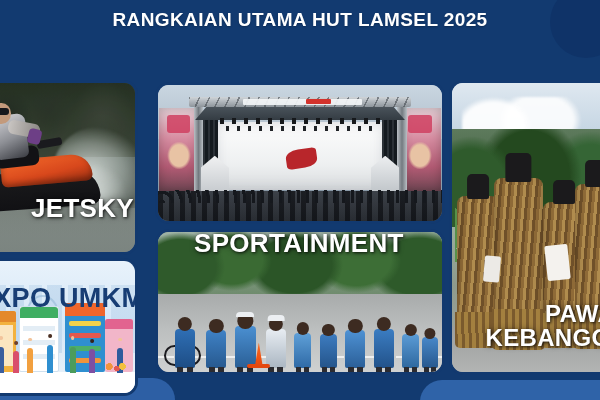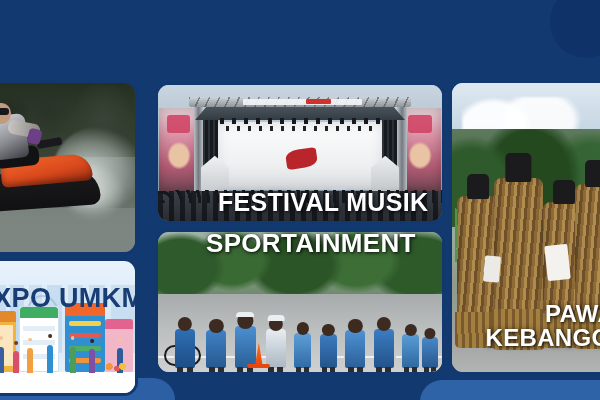--- a/index.html
+++ b/index.html
@@ -60,21 +60,21 @@
   
   .card-jetsky      { left:-14px; top:2px;  width:152px; height:175px; }
   .card-expo        { left:-20px; top:180px; width:158px; height:138px; }
   .card-festival    { left:155px; top:4px;  width:290px; height:142px; }
   .card-sport       { left:155px; top:151px; width:290px; height:146px; }
   .card-pawai       { left:449px; top:2px;  width:168px; height:295px; }
 
   .label-jetsky   { left:42px; bottom:28px; font-size:26px; }
   .label-expo     { left:-8px;  top:22px;   font-size:27px; color:#173d74; text-shadow:none; }
   .label-festival { left:60px; bottom:4px;  font-size:25px; }
-  .label-sport    { left:48px; top:-4px;    font-size:26px; }
+  .label-sport    { left:36px; top:-4px;    font-size:26px; }
   .label-pawai    { right:-8px; bottom:44px; font-size:24px; text-align:right; }
   .label-pawai2   { right:-14px; bottom:20px; font-size:24px; }
 
   
 
   
   .ph-jetsky {
     background:
       radial-gradient(ellipse 70% 50% at 78% 26%, #6d7b72 0%, rgba(60,70,62,0) 62%),
       linear-gradient(180deg,#2f3a33 0%,#3c4740 28%,#565f58 55%,#6e7670 78%,#858c87 100%);
@@ -422,40 +422,42 @@
   }
 </style>
 </head>
 <body>
 
 <div class="bg-deco deco-circle-tr"></div>
 <div class="bg-deco deco-bar-bl"></div>
 <div class="bg-deco deco-bar-br"></div>
 
 <div class="header">
+  <div class="header-title">RANGKAIAN UTAMA HUT LAMSEL 2025</div>
 </div>
 
 <div class="stage">
 
   <div class="card card-jetsky">
     <div class="card-media ph-jetsky">
       <div class="jet-trees"></div>
       <div class="jet-spray"></div>
       <div class="jet-spray2"></div>
       <div class="jet-wake"></div>
       <div class="jet-hull"></div>
       <div class="jet-body"></div>
       <div class="jet-seat"></div>
       <div class="jet-rider-torso"></div>
       <div class="jet-rider-arm"></div>
       <div class="jet-rider-head"></div>
       <div class="jet-rider-glass"></div>
       <div class="jet-handle"></div>
       <div class="jet-hand"></div>
     </div>
+    <div class="card-label label-jetsky">JETSKY</div>
   </div>
 
   <div class="card card-expo">
     <div class="card-media ph-expo">
       <div class="expo-sky-city"></div>
       <div class="expo-wheel"></div>
       <div class="expo-ground"></div>
 
       <div class="stall s1">
         <div class="stall-awning"></div>
@@ -527,21 +529,20 @@
       <div class="fest-screen-logo"></div>
       <div class="fest-lights"></div>
       <div class="fest-lights2"></div>
       <div class="fest-curtain-l"></div>
       <div class="fest-curtain-r"></div>
       <div class="fest-tent-l"></div>
       <div class="fest-tent-r"></div>
       <div class="fest-crowd"></div>
       <div class="fest-crowd-heads"></div>
     </div>
-    <div class="card-label label-festival">FESTIVAL MUSIK</div>
   </div>
 
   <div class="card card-sport">
     <div class="card-media ph-sport">
       <div class="sport-trees"></div>
       <div class="sport-road"></div>
       <div class="sport-road-line"></div>
       <div class="sport-bike"></div>
       <div class="runner rn1">
           <span class="r-head"></span>

